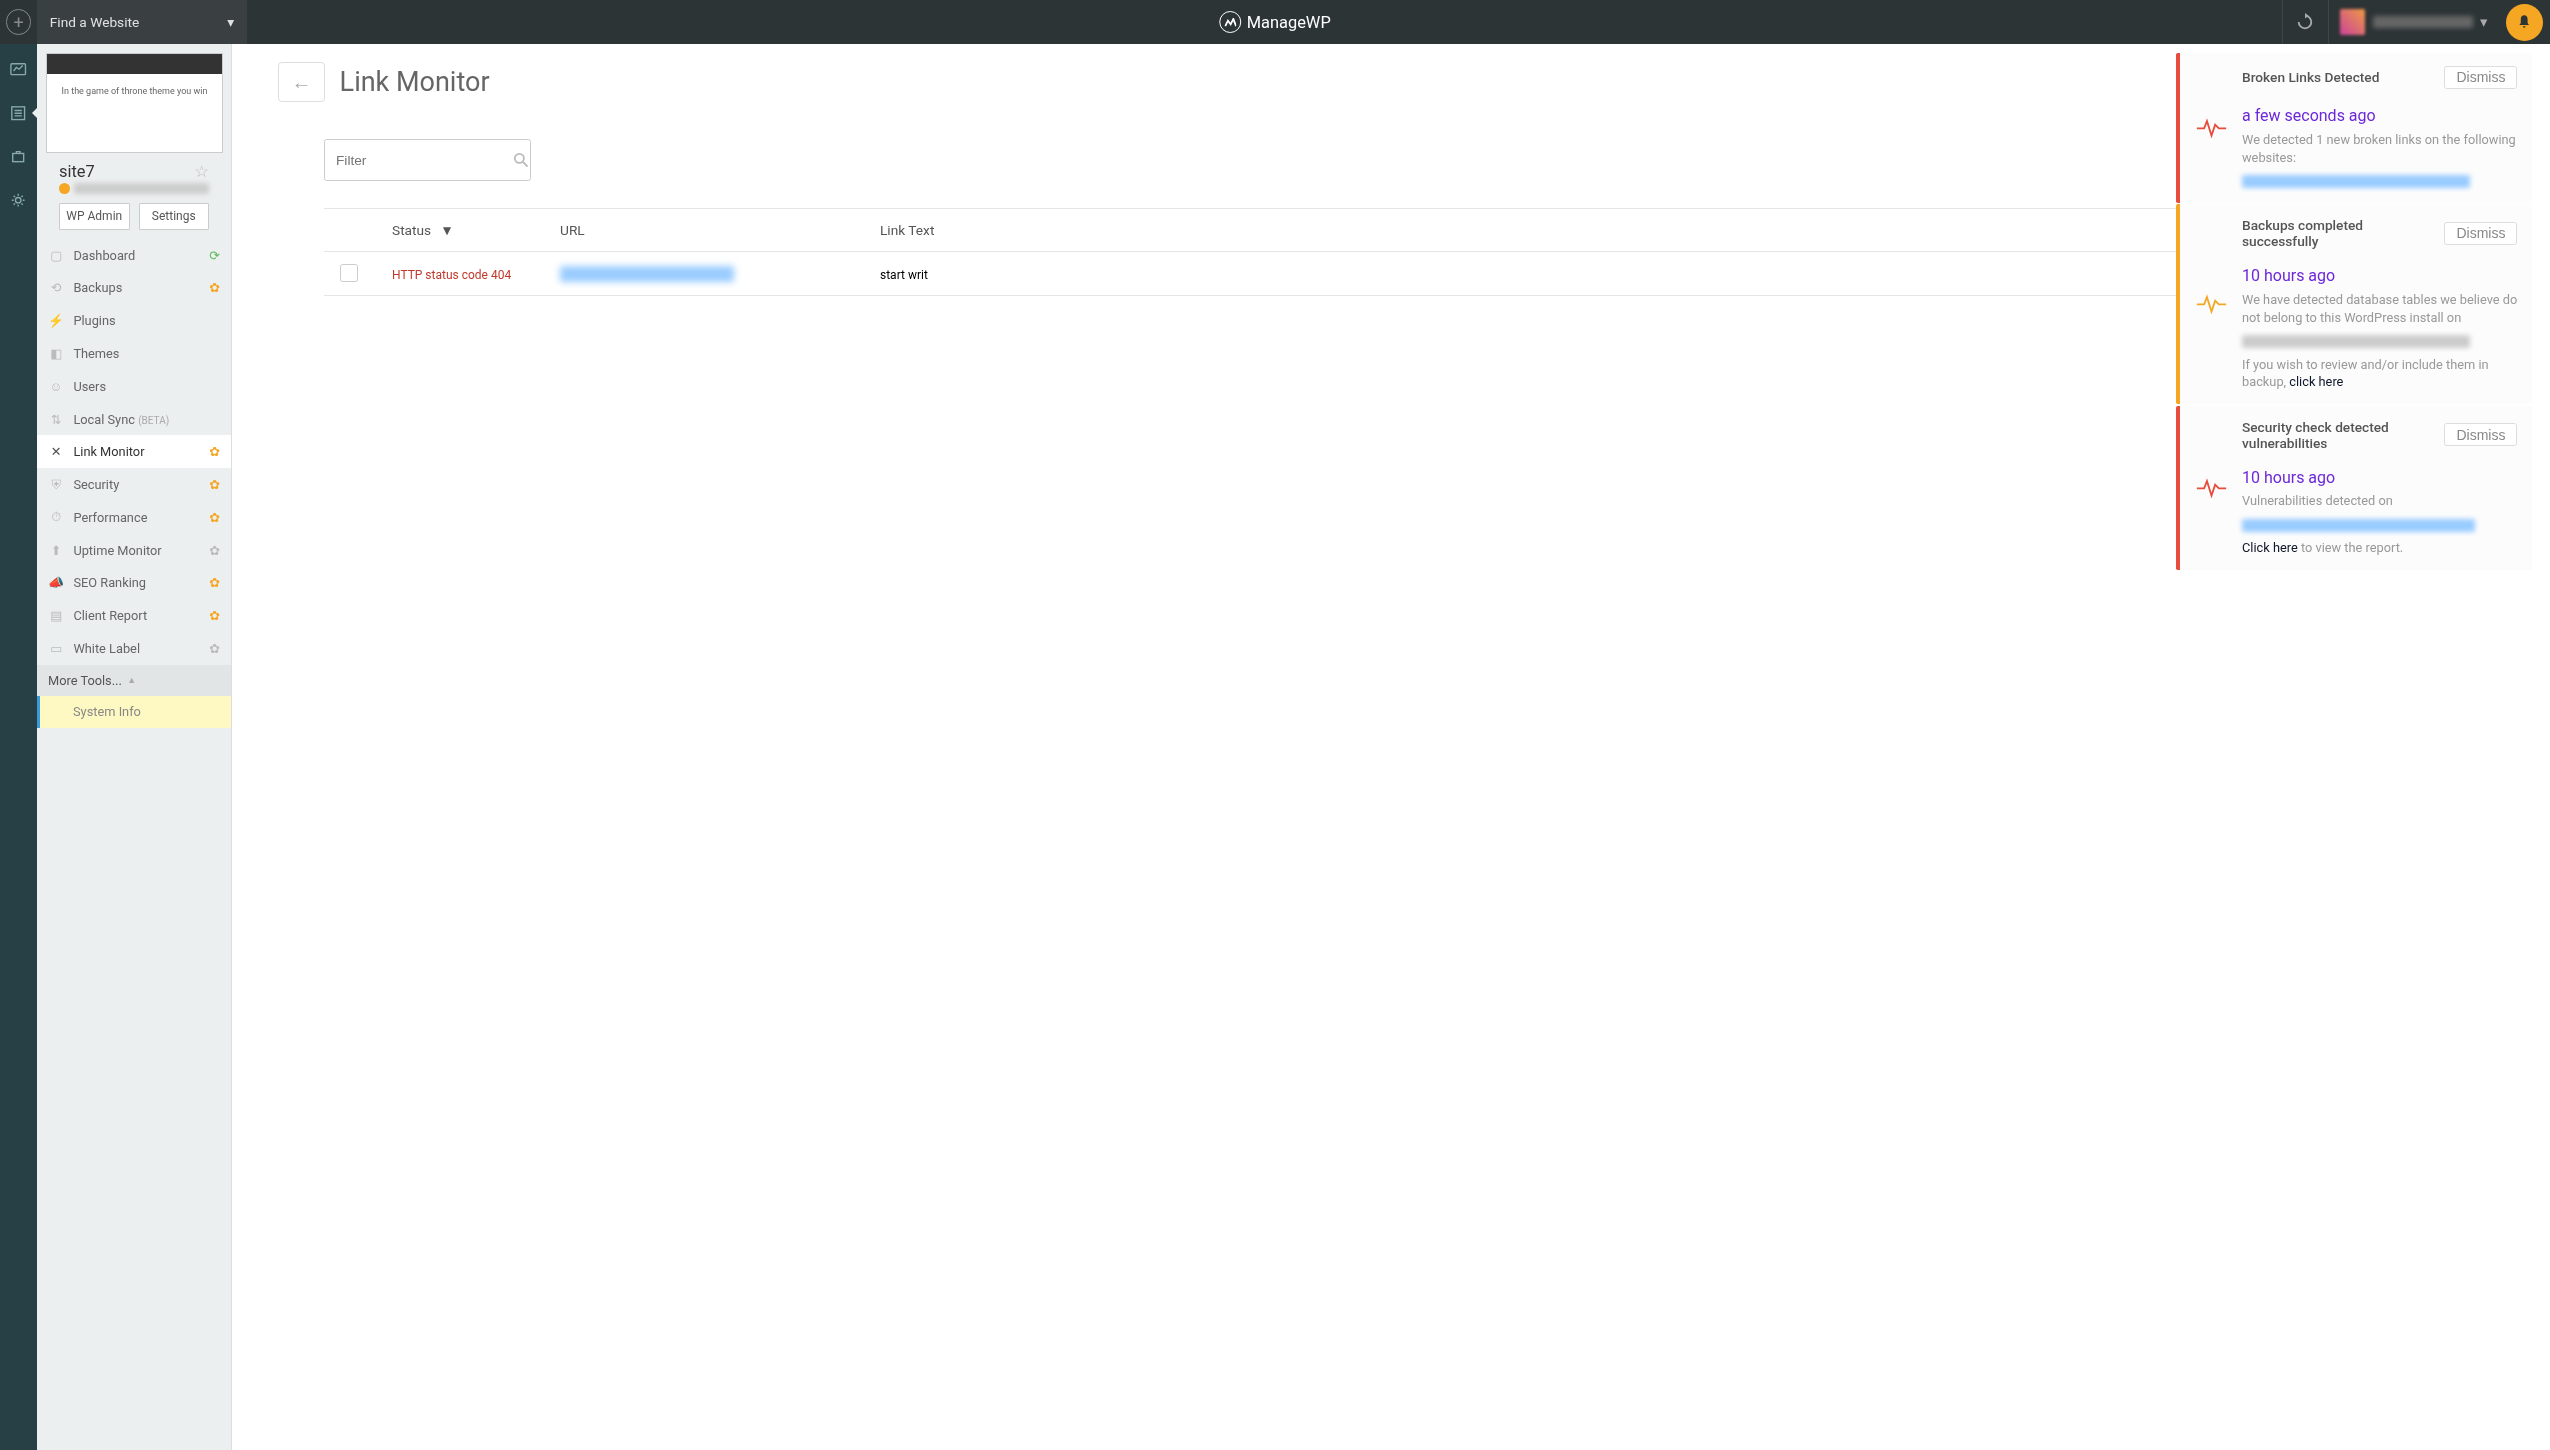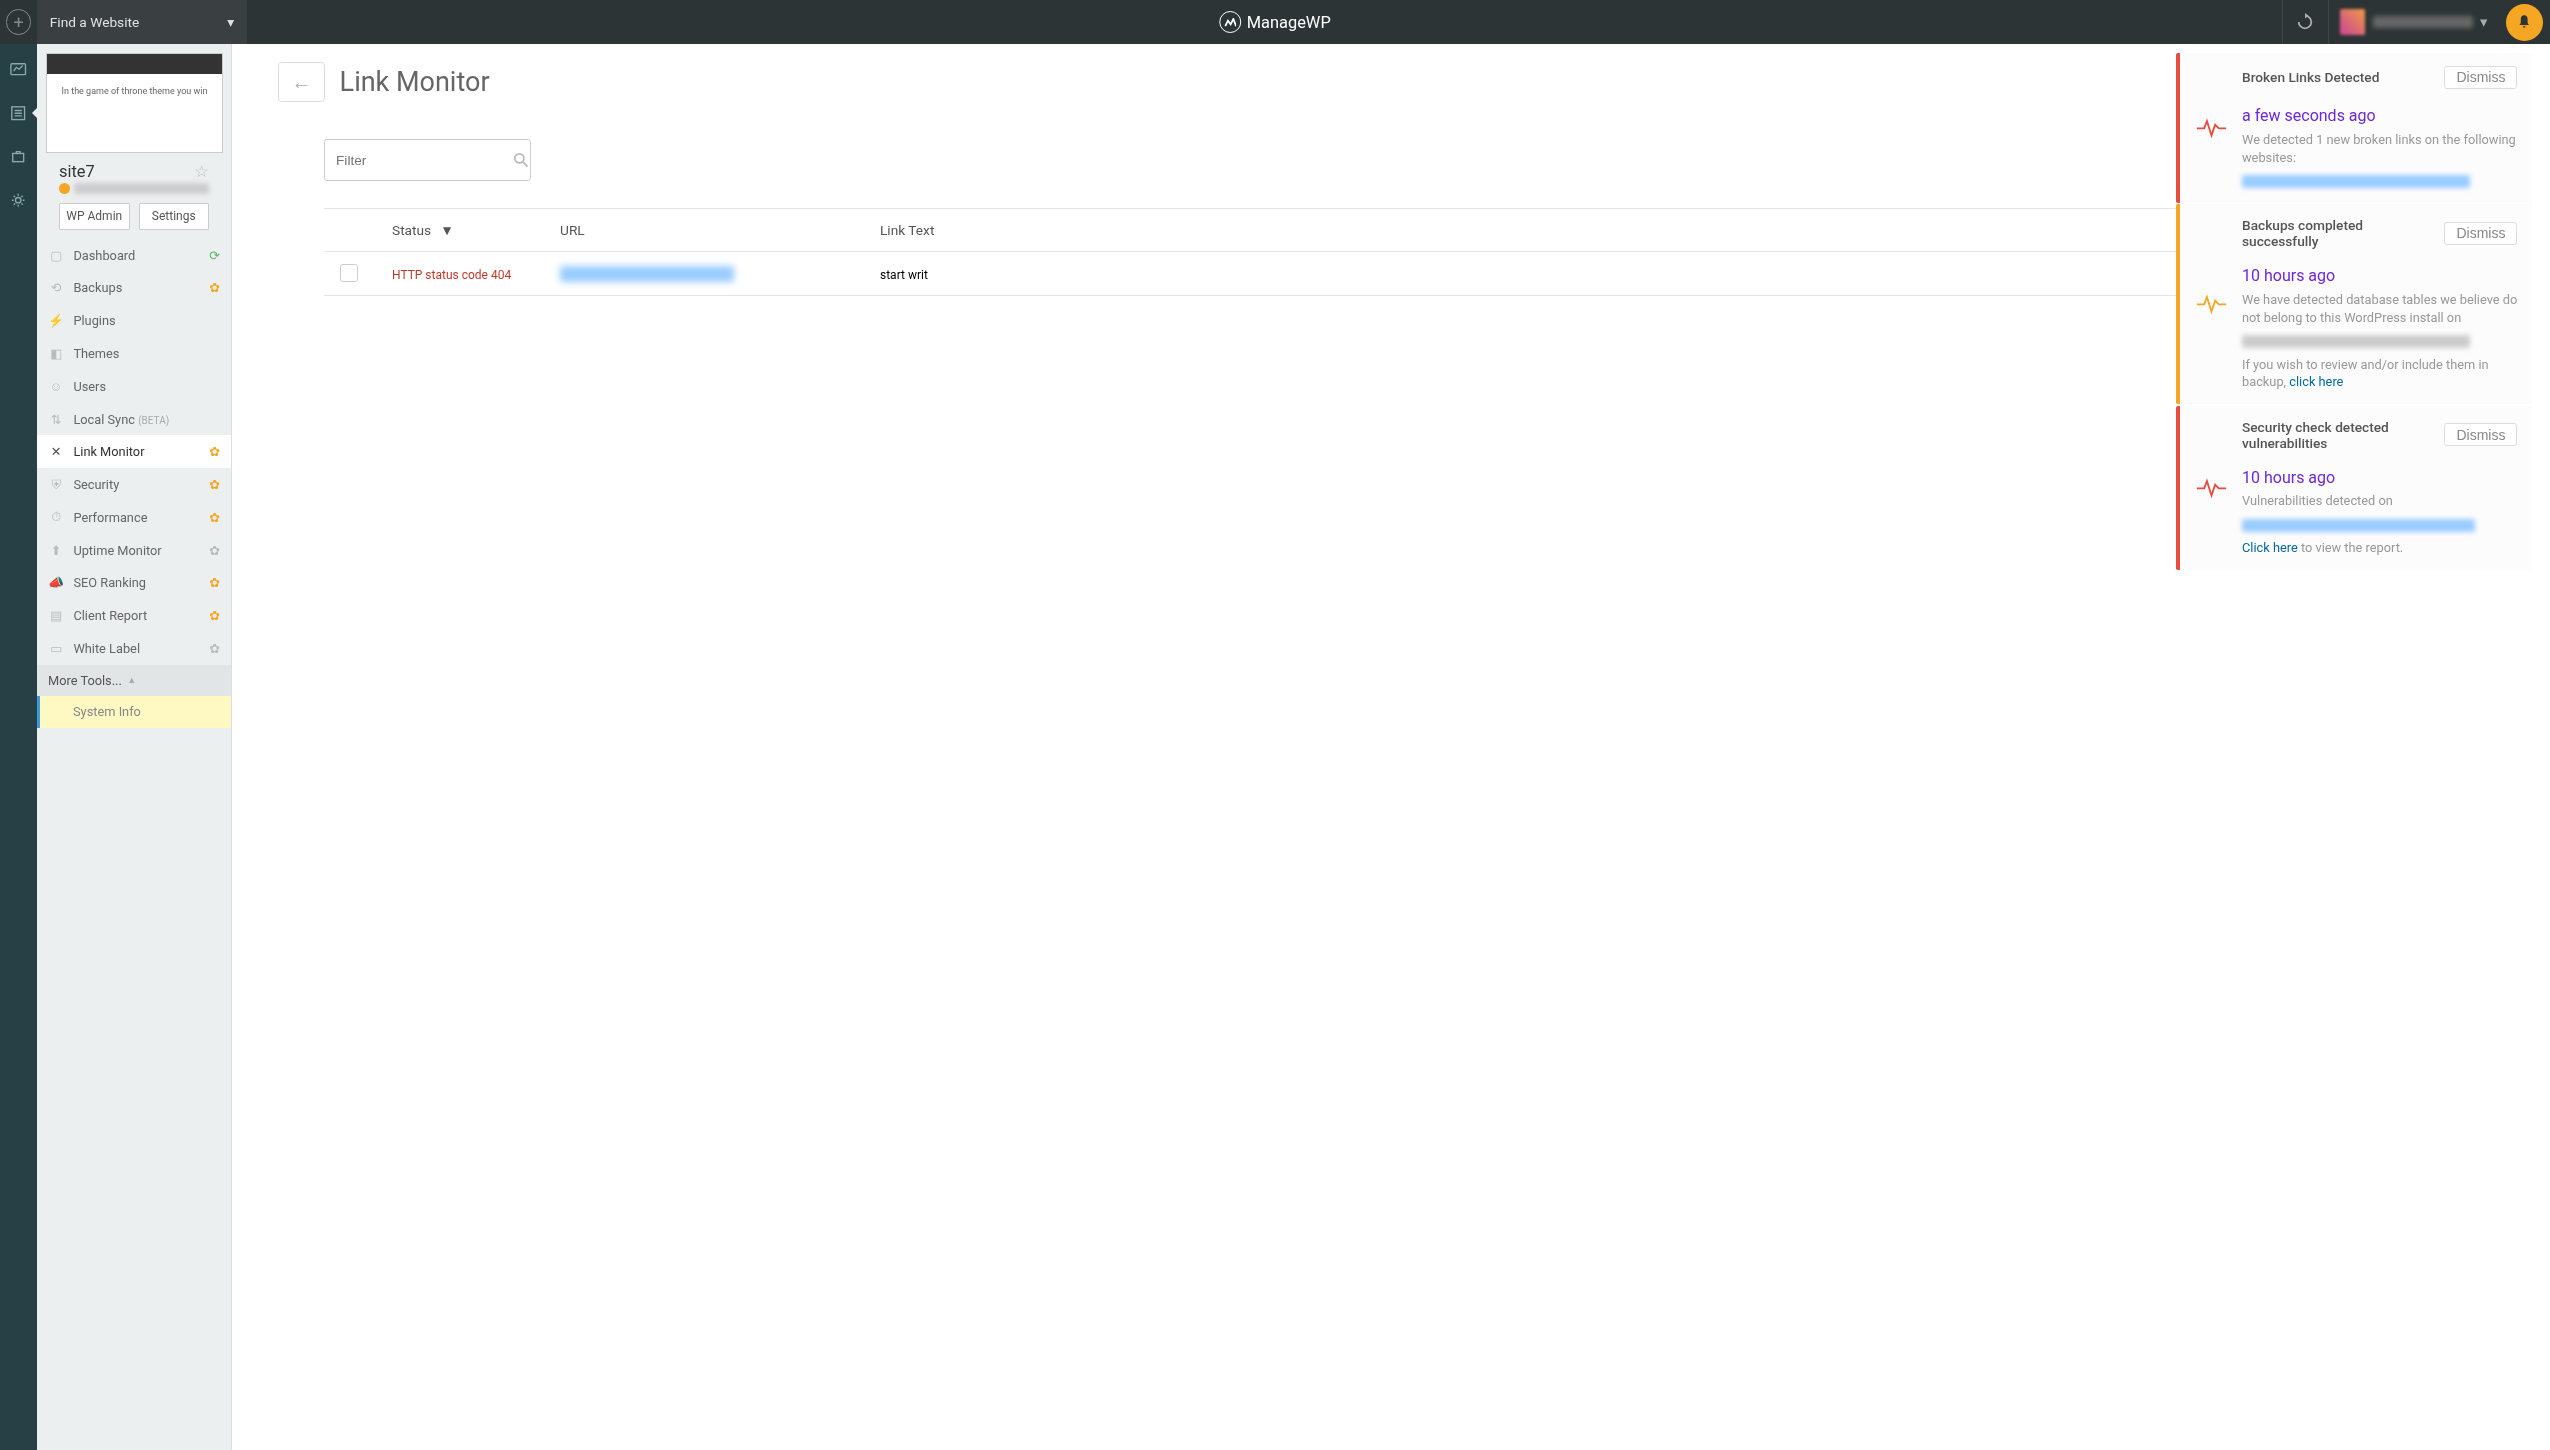--- a/index.html
+++ b/index.html
@@ -80,21 +80,21 @@
 .notif.red { border-color: #e74c3c; }
 .notif.orange { border-color: #f5a623; }
 .notif .pulse { position: absolute; left: 14.6px; top: 50%; transform: translateY(-50%); width: 33px; height: 33px; display: flex; align-items: center; justify-content: center; }
 .notif.red .pulse { color: #e74c3c; }
 .notif.orange .pulse { color: #f5a623; }
 .notif-head { display: flex; justify-content: space-between; align-items: center; gap: 9px; }
 .notif-title { font-size: 13.7px; color: #555; font-weight: 500; }
 .dismiss-btn { border: 0.9px solid #ddd; background: #fff; border-radius: 2.7px; padding: 2.7px 11px; font-size: 14px; color: #888; }
 .notif-time { font-size: 16px; color: #6d28d9; margin-top: 17px; }
 .notif-body { font-size: 12.8px; color: #999; margin-top: 5.5px; line-height: 1.4; }
-.notif-link { color: #0369a1; }
+.notif-link { color: #0f172a; }
 .blur-text { display: inline-block; height: 12.8px; background: #9cf; filter: blur(2.7px); border-radius: 1.8px; vertical-align: middle; }
 .blur-text.gray { background: #ccc; }
 
 svg { display: block; }
 </style>
 </head>
 <body>
 
 <div class="topbar">
   <div class="topbar-add">

